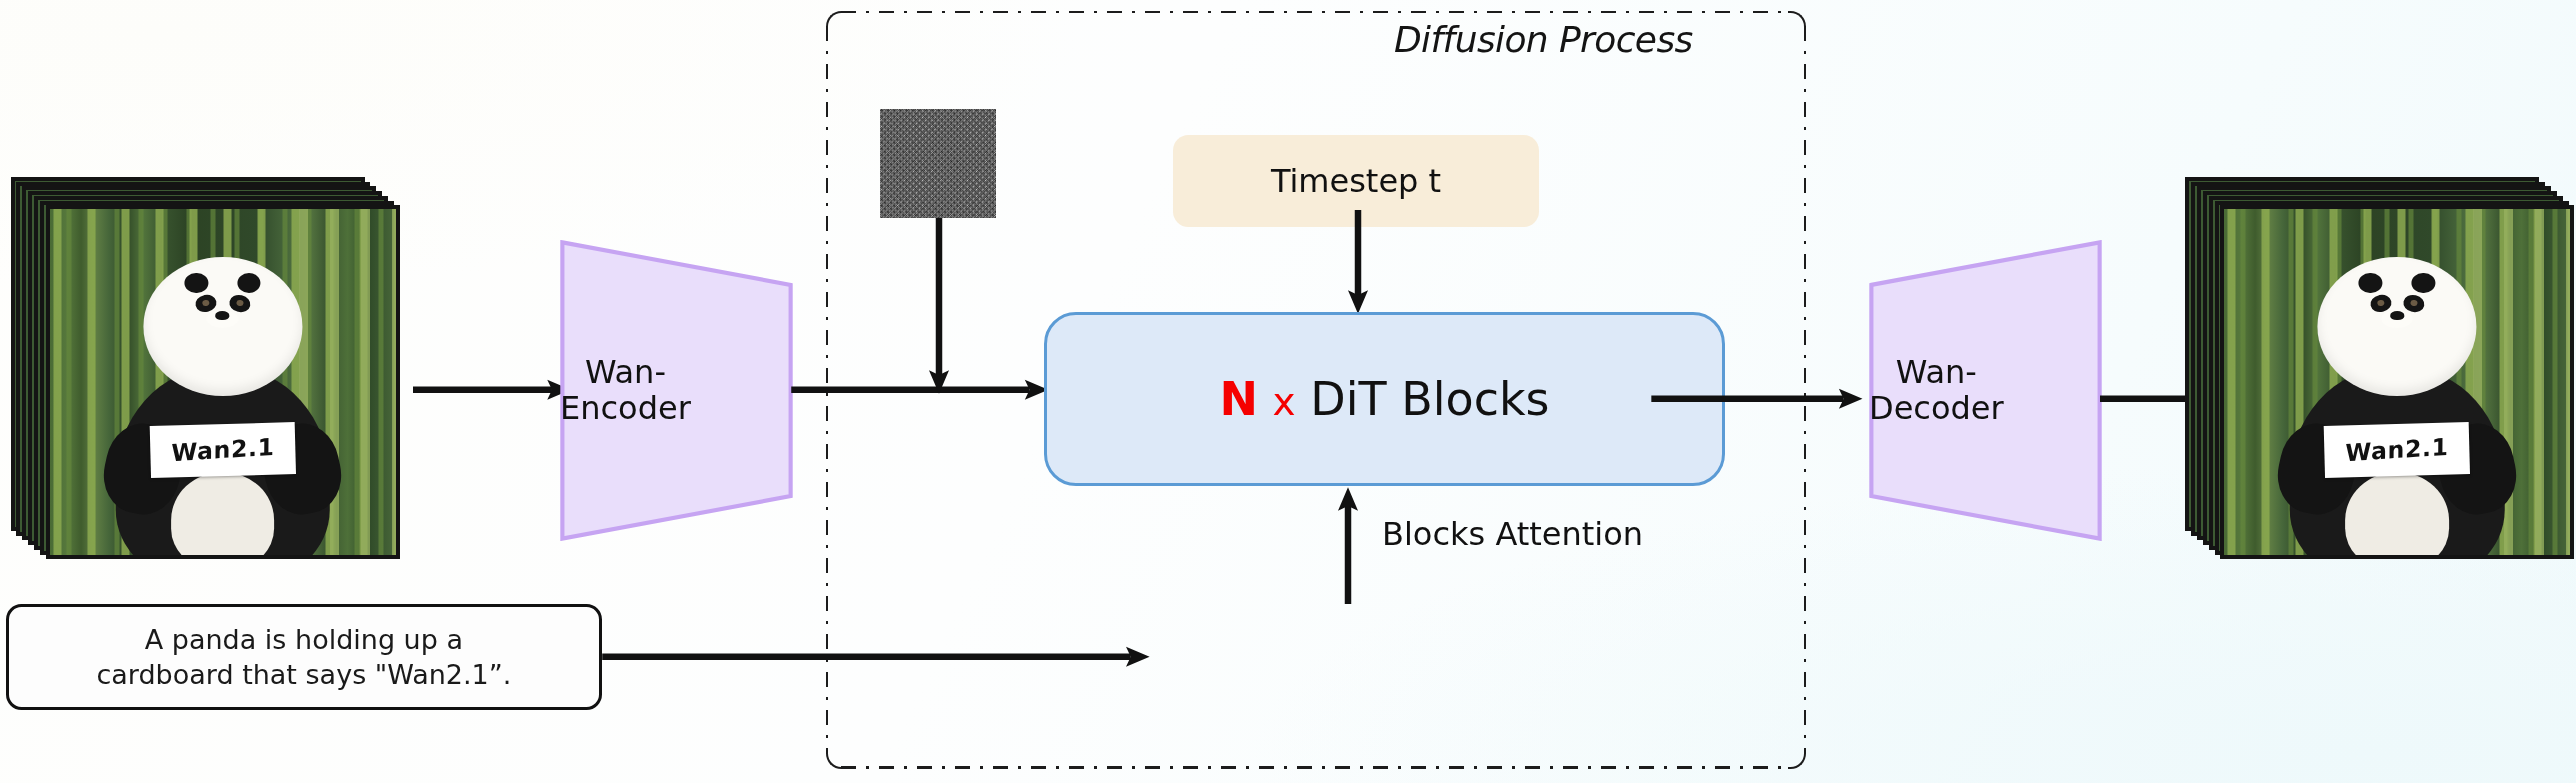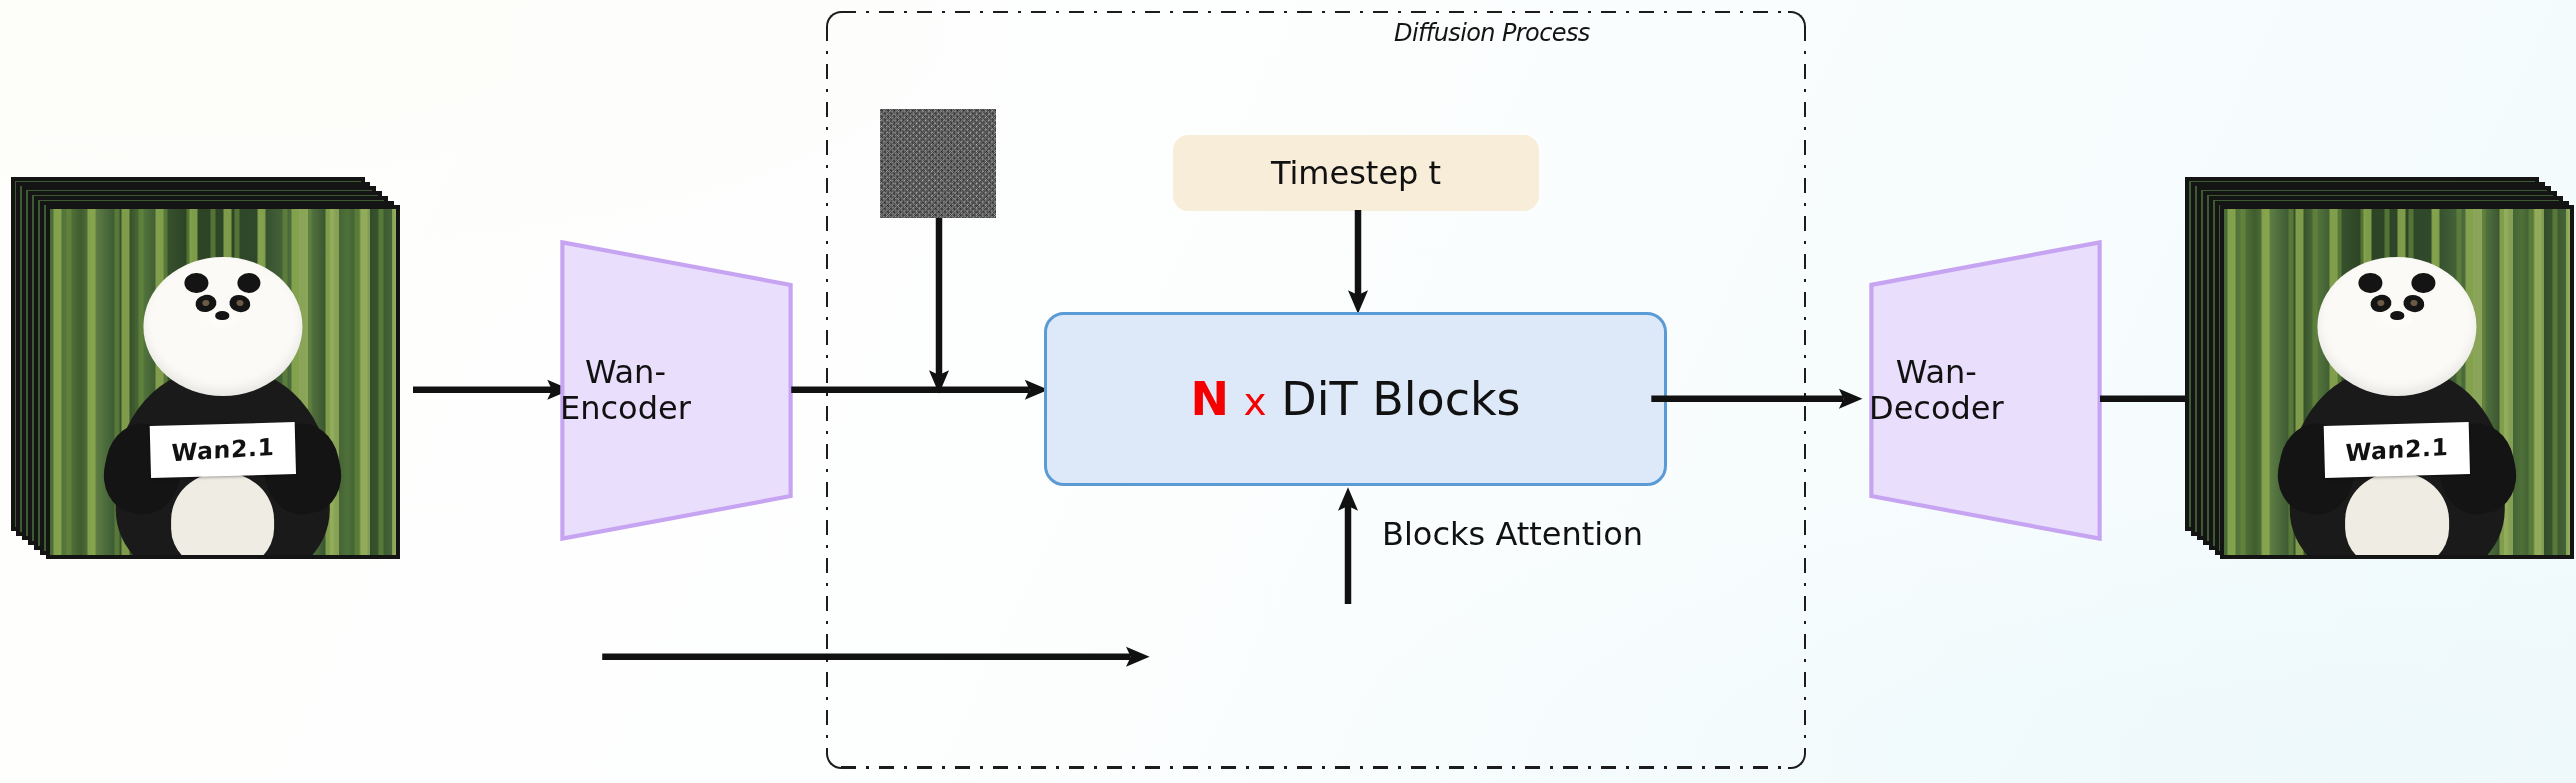--- a/index.html
+++ b/index.html
@@ -78,21 +78,21 @@
   }
   .dd-corner.tl { top: 0; left: 0; border-right: none; border-bottom: none; border-top-left-radius: 15.4px; }
   .dd-corner.tr { top: 0; right: 0; border-left: none; border-bottom: none; border-top-right-radius: 15.4px; }
   .dd-corner.bl { bottom: 0; left: 0; border-right: none; border-top: none; border-bottom-left-radius: 15.4px; }
   .dd-corner.br { bottom: 0; right: 0; border-left: none; border-top: none; border-bottom-right-radius: 15.4px; }
 
   .diffusion-label {
     position: absolute;
     left: 1394px;
     top: 19px;
-    font-size: 24px;
+    font-size: 36px;
     font-style: italic;
     color: #141414;
     font-family: "DejaVu Sans", "Liberation Sans", sans-serif;
     white-space: nowrap;
     letter-spacing: -0.6px;
   }
 
   
   .frame-stack {
     position: absolute;
@@ -277,31 +277,31 @@
   }
   .rbox .blabel {
     font-size: 32px;
     color: #111;
     text-align: center;
     white-space: nowrap;
   }
 
   #timestep-box {
     left: 1173px; top: 135px;
-    width: 366px; height: 76px;
+    width: 366px; height: 92px;
     background: #f8edd9;
     border: none;
     border-radius: 15.4px;
   }
   #dit-box {
     left: 1044px; top: 312px;
-    width: 623px; height: 174px;
+    width: 681px; height: 174px;
     background: #dde9f8;
     border: 3px solid #5b9bd5;
-    border-radius: 20px;
+    border-radius: 32px;
   }
   #dit-box .blabel { font-size: 46px; }
   #dit-box .n-red { color: #f50000; font-weight: 700; }
   #dit-box .x-red { color: #f50000; font-weight: 400; font-size: 39px; }
 
   #umt5-box {
     left: 1141px; top: 604px;
     width: 413px; height: 106px;
     background: #e6f2e0;
     border: 3px solid #a5cf96;
@@ -441,20 +441,26 @@
 
 
   <div class="conn" style="left:1335px; top:486px;">
     <svg width="26" height="118" viewBox="0 0 44 200">
       <line x1="22" y1="200" x2="22" y2="30" stroke="#111" stroke-width="11"></line>
       <polygon points="22,2 5,42 22,34 39,42" fill="#111"></polygon>
     </svg>
   </div>
   <div class="xlabel" id="cross-attention-label">Blocks Attention</div>
 
+  <div id="prompt-box">
+    <div class="ptext">
+      <span>A panda is holding up a</span><br>
+      <span>cardboard that says "Wan2.1”.</span>
+    </div>
+  </div>
 
   <div class="conn" style="left:602px; top:645px;">
     <svg width="549" height="23.6" viewBox="0 0 930 40">
       <line x1="0" y1="20" x2="896" y2="20" stroke="#111" stroke-width="11"></line>
       <polygon points="928,20 888,3 896,20 888,37" fill="#111"></polygon>
     </svg>
   </div>
 
   <div class="conn" style="left:1651px; top:387px;">
     <svg width="213" height="23.6" viewBox="0 0 360 40">

